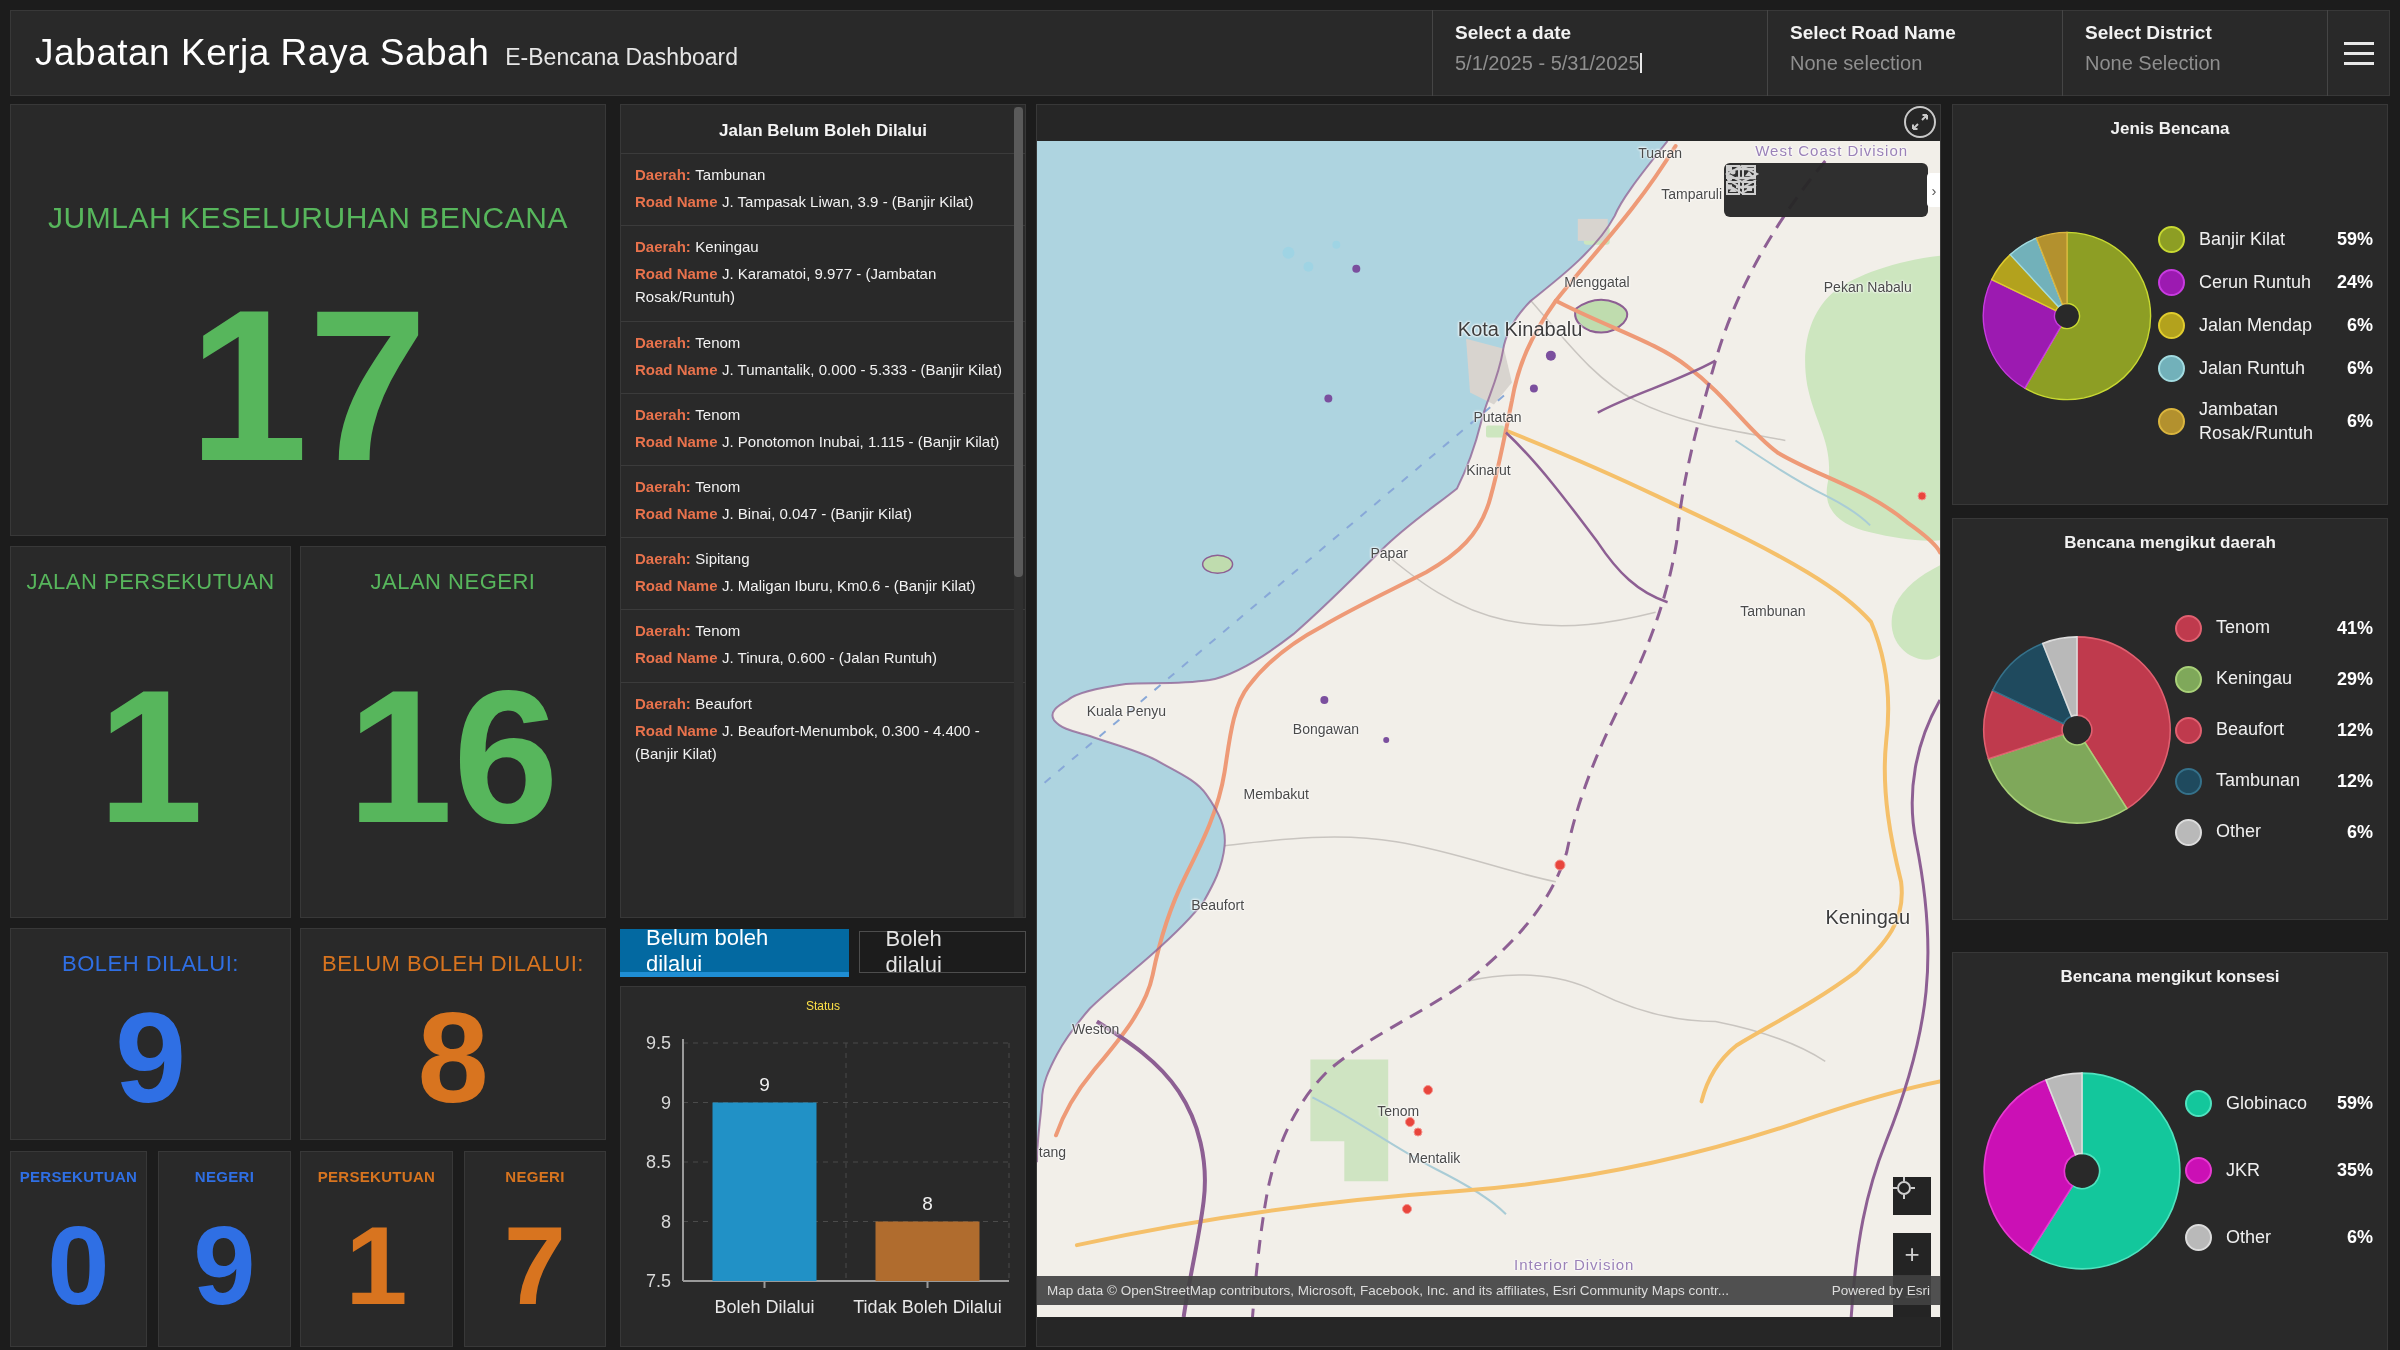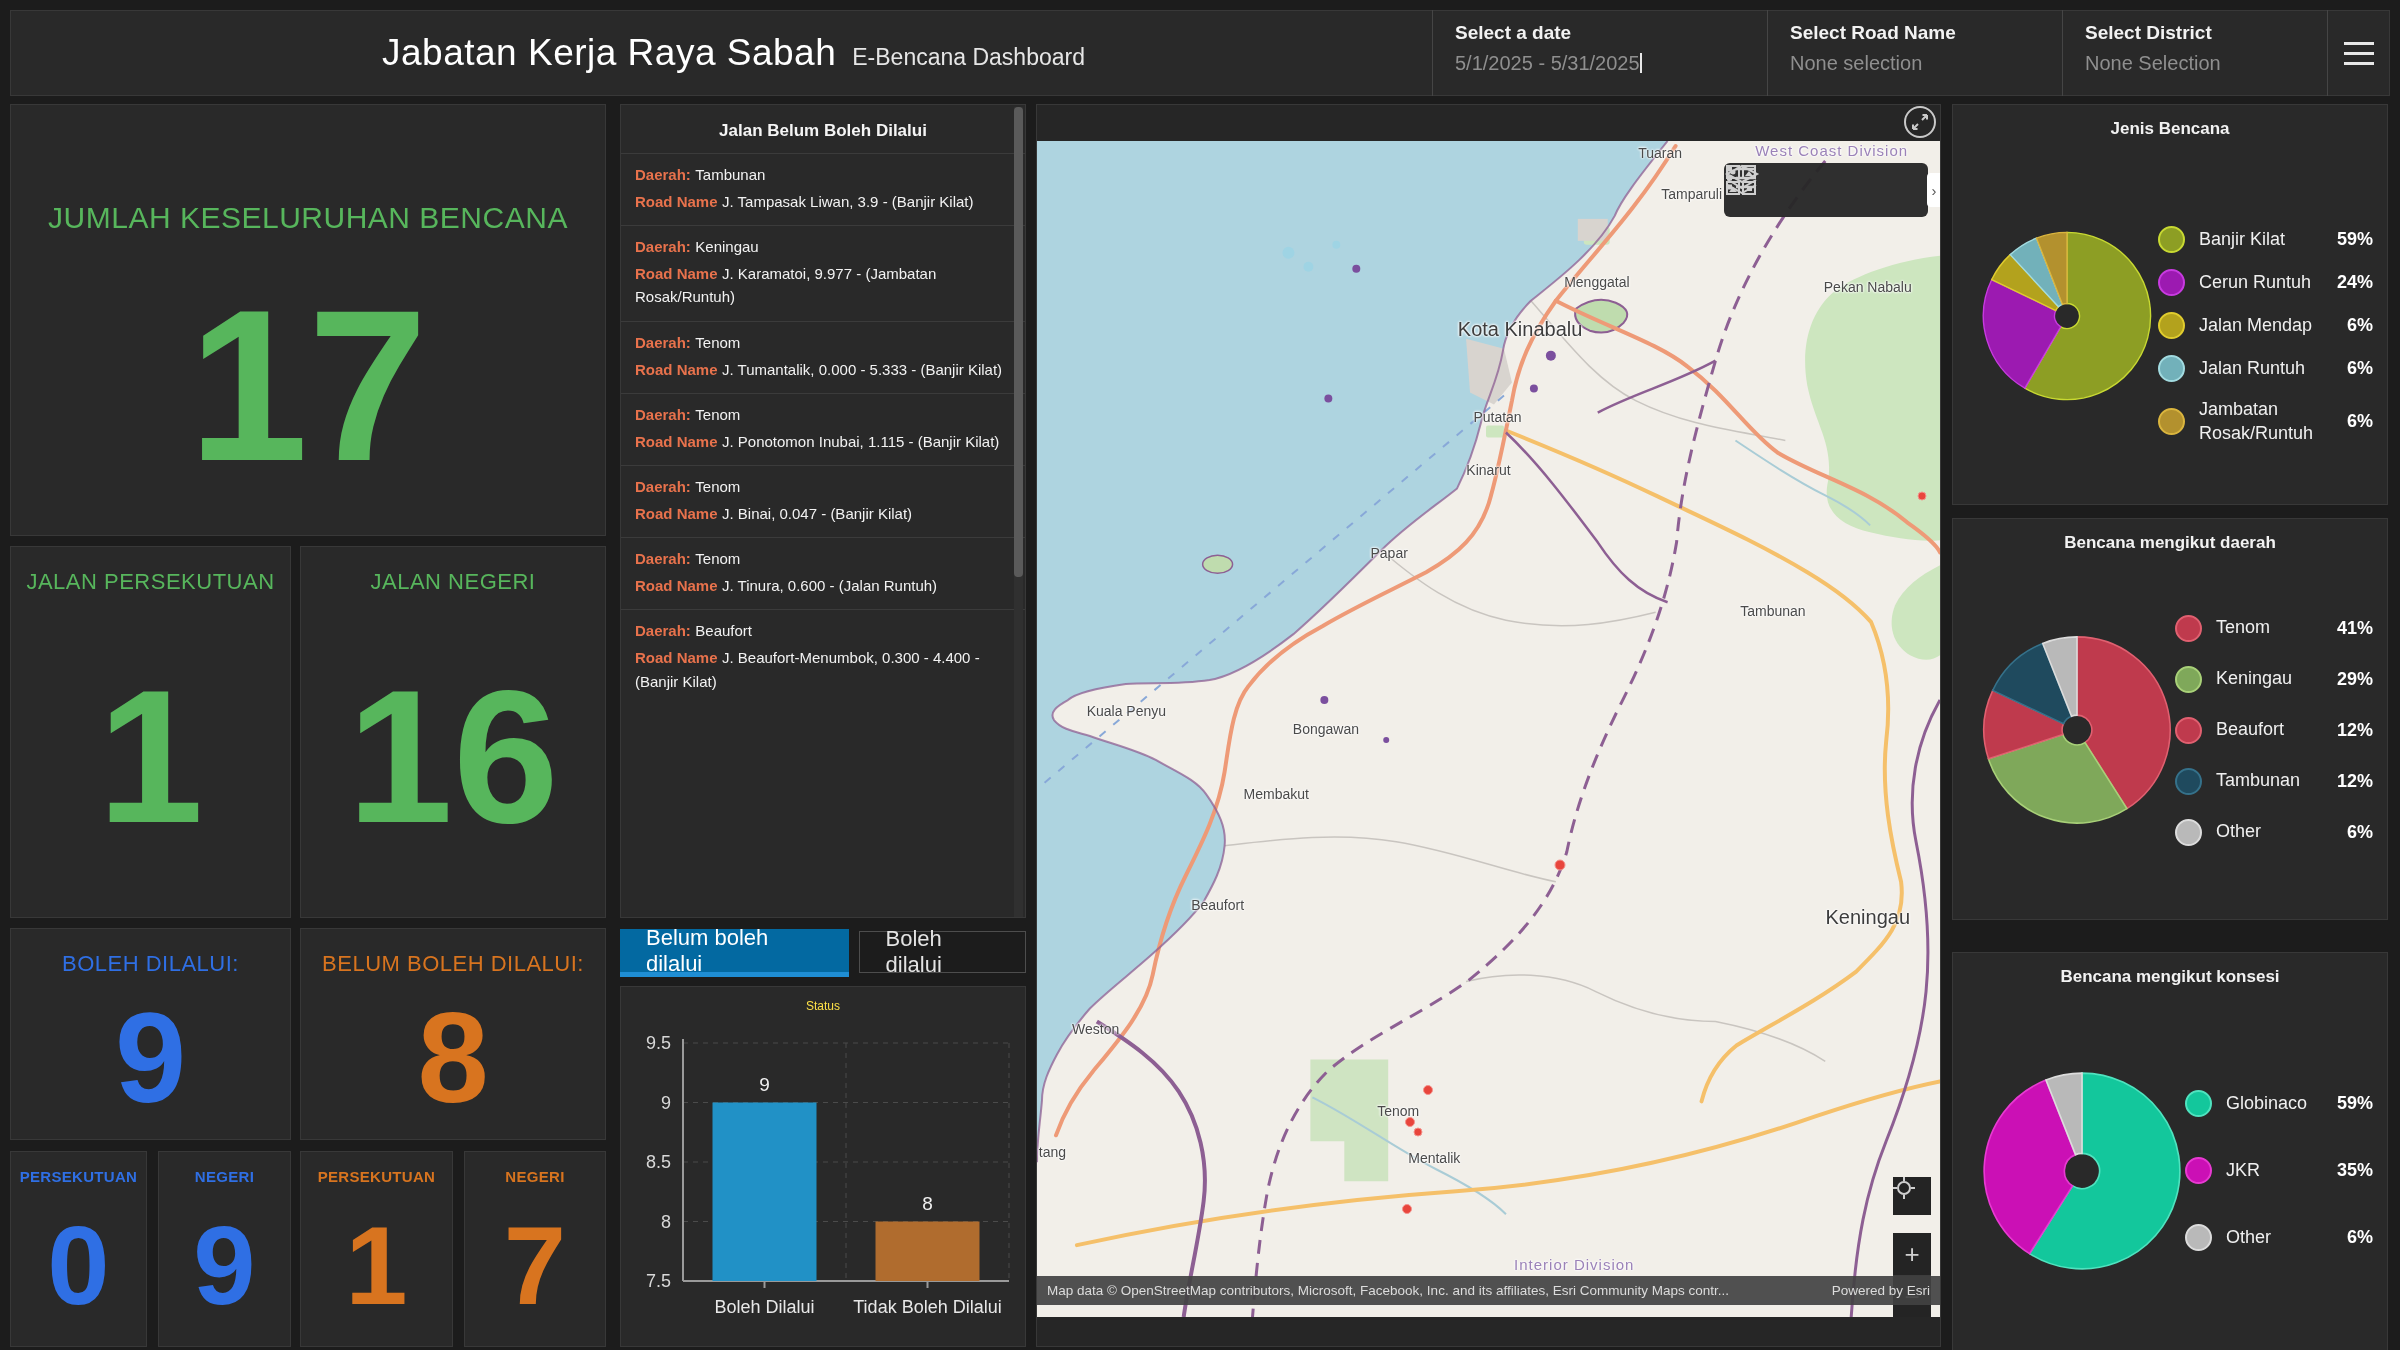--- a/index.html
+++ b/index.html
@@ -2,21 +2,21 @@
 <html><head>
 <meta charset="utf-8">
 <style>
   * { margin:0; padding:0; box-sizing:border-box; }
   html,body { width:2400px; height:1350px; background:#1c1c1c; overflow:hidden;
     font-family:"Liberation Sans", sans-serif; }
   .panel { position:absolute; background:#292929; border:1px solid #383838; }
 
   
   #header { left:10px; top:10px; width:2380px; height:86px; display:flex; align-items:center; }
-  #titlewrap { display:flex; align-items:baseline; gap:16px; padding-left:24px; flex:1;justify-content:center; }
+  #titlewrap { display:flex; align-items:baseline; gap:16px; padding-left:24px; flex:1; }
   #app-title { color:#ffffff; font-size:37px; font-weight:500; letter-spacing:.5px; }
   #app-subtitle { color:#e6e6e6; font-size:23px; font-weight:400; }
   .filter { height:86px; padding:12px 22px 0 22px; border-left:1px solid #454545; }
   .filter .flabel { color:#f2f2f2; font-size:19px; font-weight:700; margin-bottom:8px; }
   .filter .fvalue { color:#8f8f8f; font-size:20px; white-space:nowrap; }
   .filter.date { width:335px; } .filter.district { width:265px; } .filter.road { width:295px; }
   .cursor { display:inline-block; width:2px; height:20px; background:#e8e8e8; vertical-align:-3px; }
   #menu-btn { width:62px; height:86px; border-left:1px solid #454545; display:flex; flex-direction:column;
     justify-content:center; align-items:center; gap:7px; cursor:pointer; }
   #menu-btn span { display:block; width:30px; height:3px; background:#e8e8e8; }
@@ -184,20 +184,24 @@
         <div class="l1"><span class="lab">Daerah:</span> <span class="val">Tenom</span></div>
         <div class="l2"><span class="lab">Road Name</span> <span class="val">J. Tumantalik, 0.000 - 5.333 - (Banjir Kilat)</span></div>
       </div>
       <div class="road-item">
         <div class="l1"><span class="lab">Daerah:</span> <span class="val">Tenom</span></div>
         <div class="l2"><span class="lab">Road Name</span> <span class="val">J. Ponotomon Inubai, 1.115 - (Banjir Kilat)</span></div>
       </div>
       <div class="road-item">
         <div class="l1"><span class="lab">Daerah:</span> <span class="val">Tenom</span></div>
         <div class="l2"><span class="lab">Road Name</span> <span class="val">J. Binai, 0.047 - (Banjir Kilat)</span></div>
+      </div>
+      <div class="road-item">
+        <div class="l1"><span class="lab">Daerah:</span> <span class="val">Sipitang</span></div>
+        <div class="l2"><span class="lab">Road Name</span> <span class="val">J. Maligan Iburu, Km0.6 - (Banjir Kilat)</span></div>
       </div>
       <div class="road-item">
         <div class="l1"><span class="lab">Daerah:</span> <span class="val">Tenom</span></div>
         <div class="l2"><span class="lab">Road Name</span> <span class="val">J. Tinura, 0.600 - (Jalan Runtuh)</span></div>
       </div>
       <div class="road-item">
         <div class="l1"><span class="lab">Daerah:</span> <span class="val">Beaufort</span></div>
         <div class="l2"><span class="lab">Road Name</span> <span class="val">J. Beaufort-Menumbok, 0.300 - 4.400 - (Banjir Kilat)</span></div>
       </div>
     </div>

